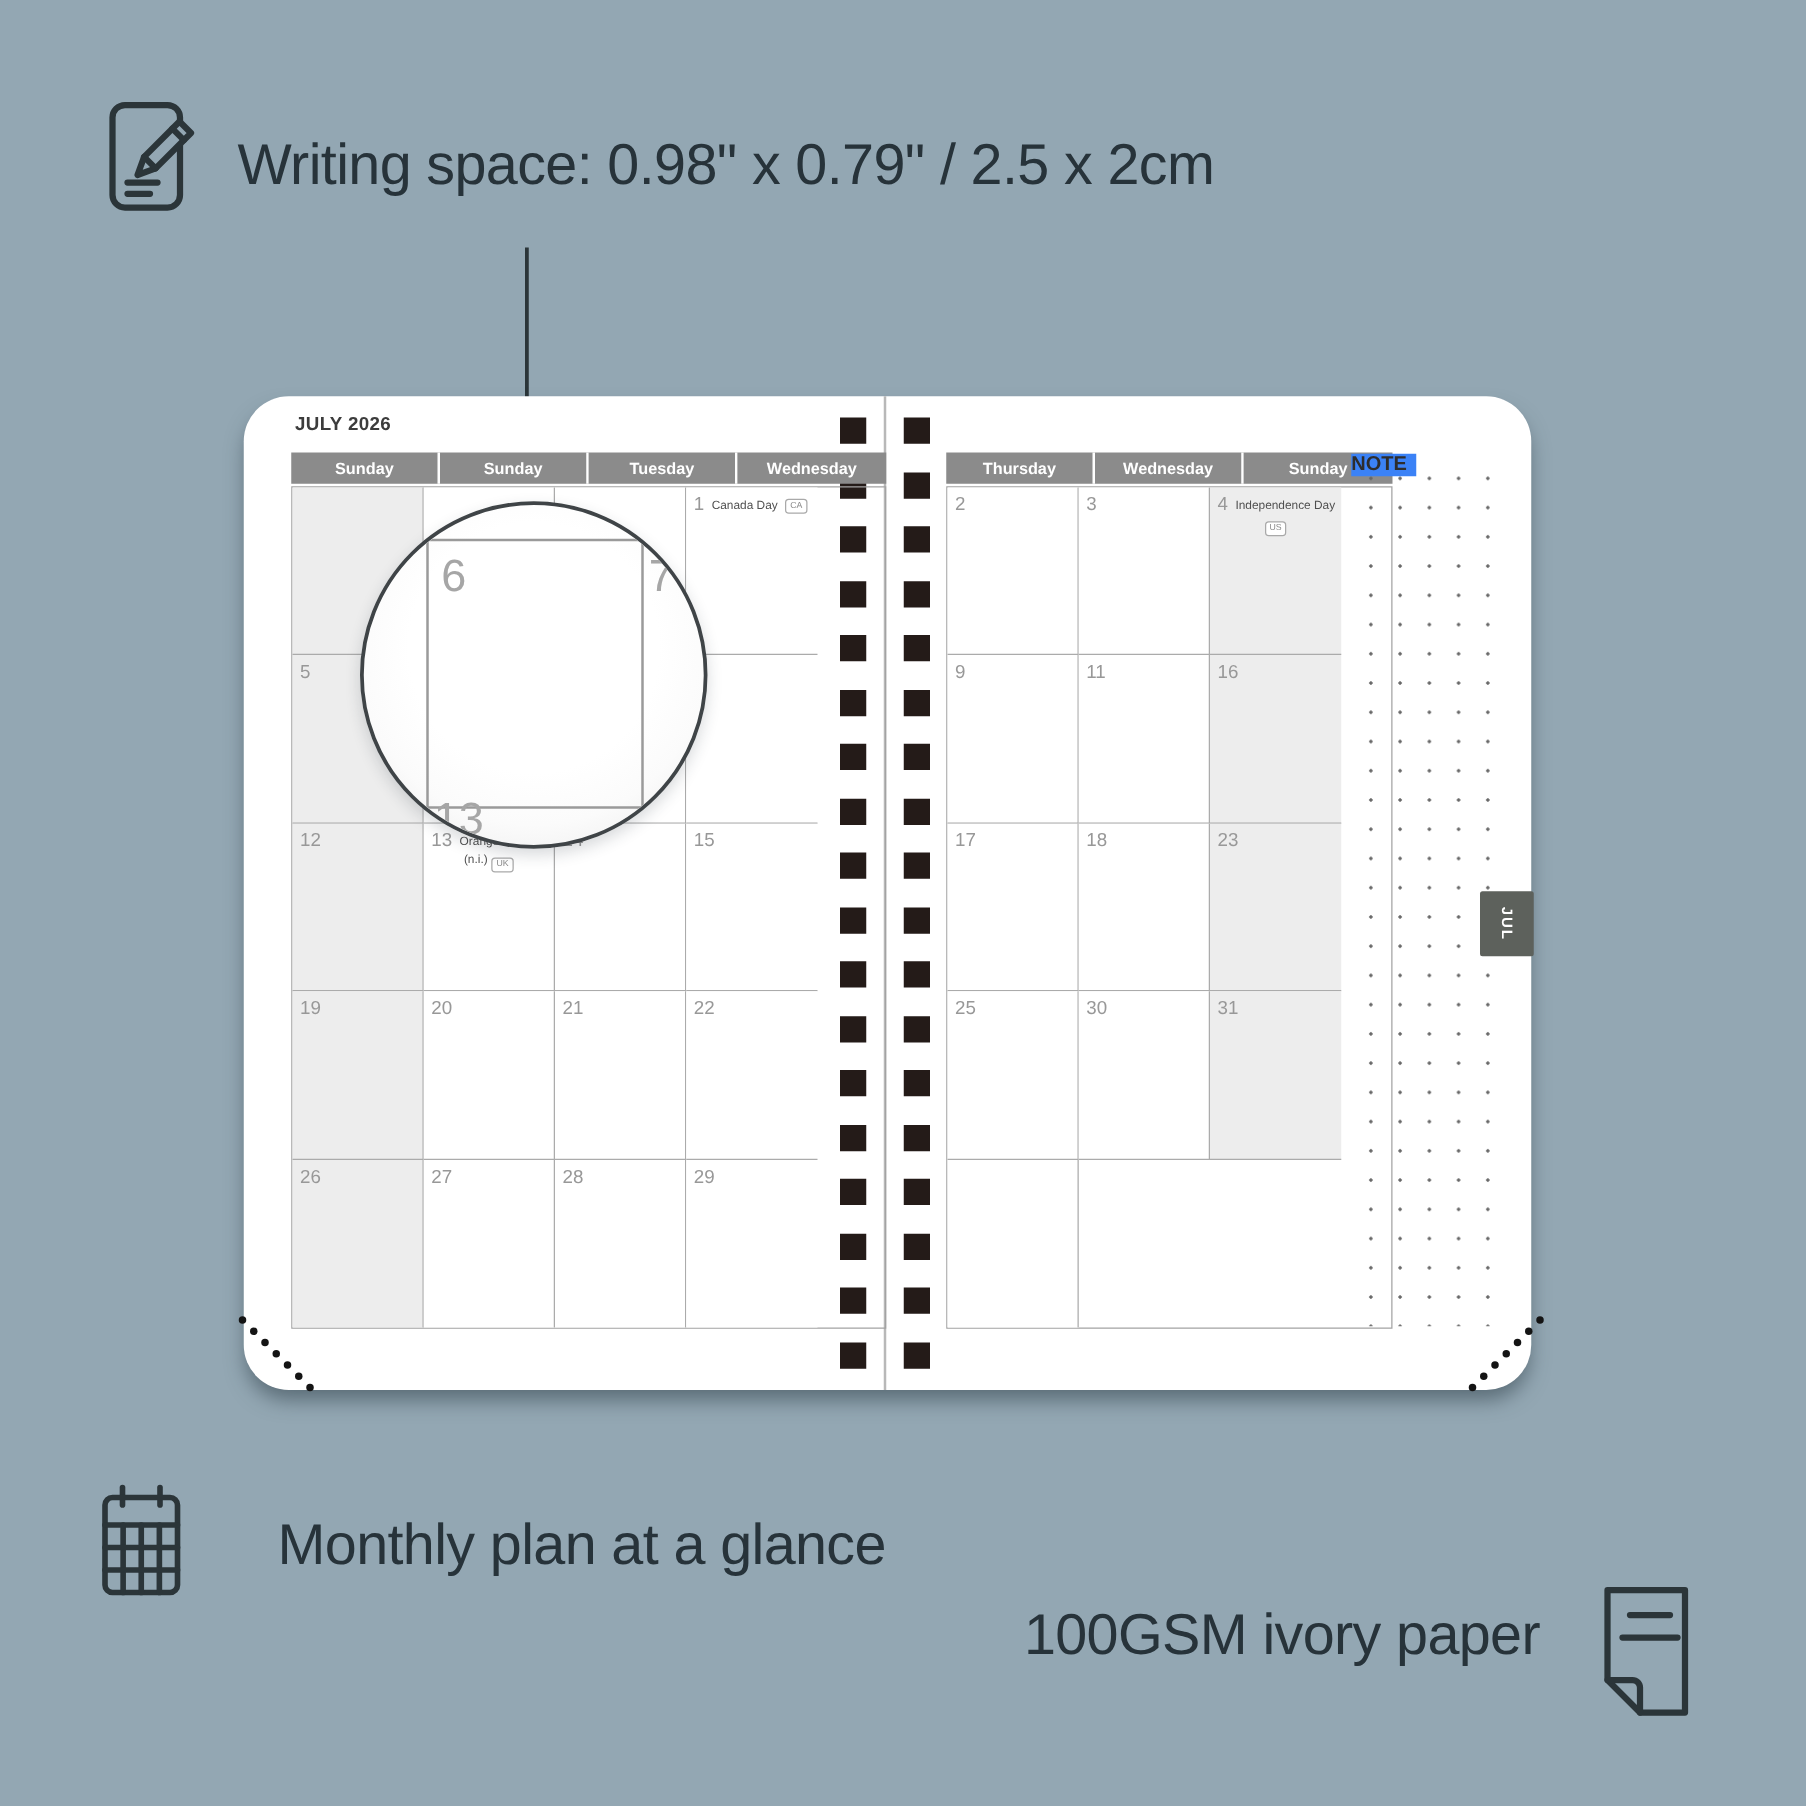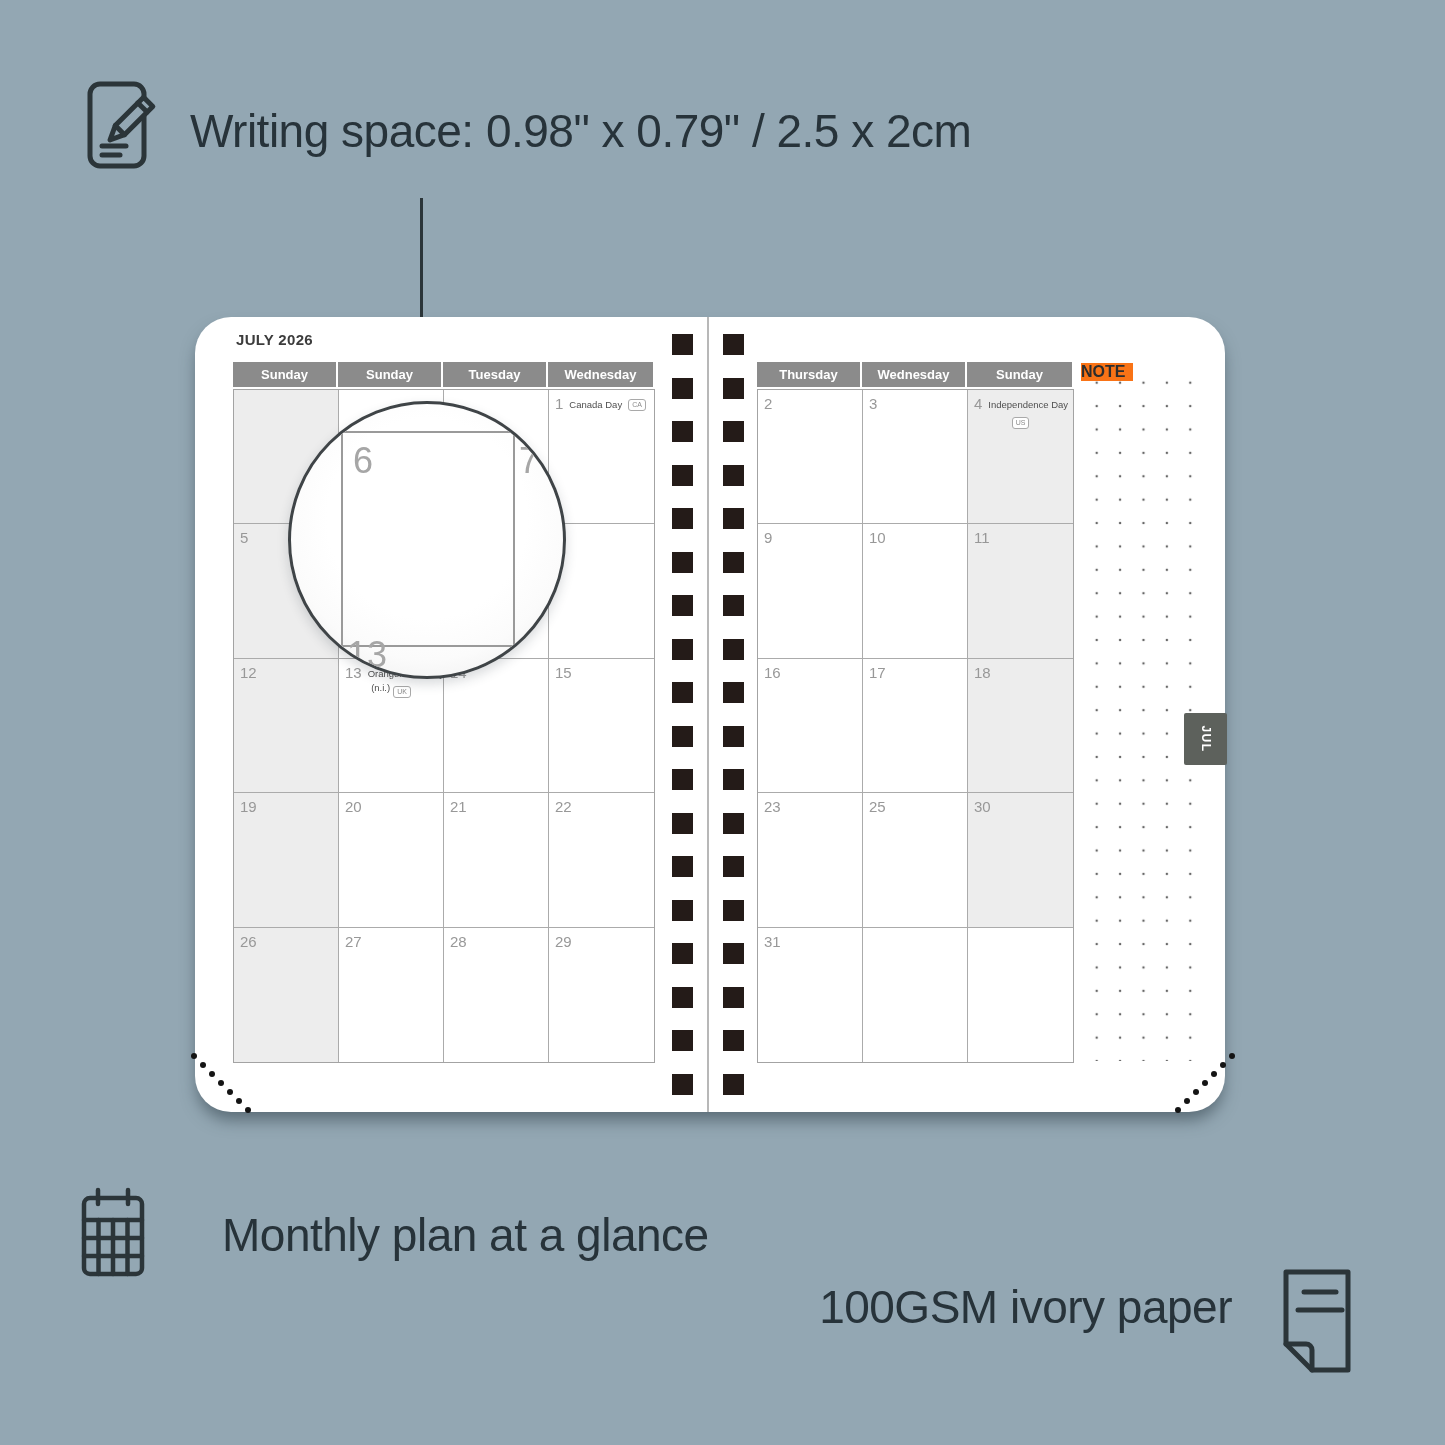--- a/index.html
+++ b/index.html
@@ -23,21 +23,21 @@
   .fold{position:absolute;left:512px;top:0;width:2px;height:795px;background:#b8b8b8;}
   .bind-col{position:absolute;top:0;width:21px;height:795px;}
   #bind-left{left:477px;} #bind-right{left:528px;}
   .bsq{position:absolute;left:0;width:21px;height:21px;background:#241b18;}
 
   .cal-title{position:absolute;left:41px;top:14px;font-size:15px;font-weight:bold;color:#3c3c3c;letter-spacing:.3px;}
 
   .cal{position:absolute;top:45px;}
   #cal-left{left:38px;} #cal-right{left:562px;}
   .hrow{display:flex;}
-  .hcell{width:105px;height:25px;background:#8b8b8b;color:#fff;font-weight:bold;font-size:13px;
+  .hcell{width:119px;height:25px;background:#8b8b8b;color:#fff;font-weight:bold;font-size:13px;
          display:flex;align-items:center;justify-content:center;box-sizing:border-box;border-right:2px solid #fff;}
   .hcell:last-child{border-right:none;}
   .grid{display:grid;grid-auto-rows:134.4px;border:1px solid #a3a3a3;margin-top:2px;}
   #grid-left{grid-template-columns:repeat(4,105px);}
   #grid-right{grid-template-columns:repeat(3,105px);}
   .gcell{border-right:1px solid #ababab;border-bottom:1px solid #ababab;box-sizing:border-box;
          padding:5px 6px;position:relative;background:#fff;overflow:hidden;}
   #grid-left .gcell:nth-child(4n){border-right:none;}
   #grid-left .gcell:nth-child(n+17){border-bottom:none;}
   #grid-left .gcell:nth-child(4n+1){background:#ededed;}
@@ -45,21 +45,21 @@
   #grid-right .gcell:nth-child(n+13){border-bottom:none;}
 
   .dnum{font-size:15px;color:#989898;}
   .hol-line{display:flex;align-items:flex-start;gap:6px;}
   .hol-name{font-size:9.5px;color:#4f4f4f;margin-top:4px;white-space:nowrap;}
   .badge{display:inline-block;border:1px solid #a9a9a9;border-radius:3px;font-size:7px;color:#8a8a8a;
          padding:0 3px;line-height:10px;margin-top:4px;background:#fff;}
   .hol-line2{margin-top:1px;display:flex;gap:3px;justify-content:center;font-size:9.5px;color:#4f4f4f;}
 
   .note-label{position:absolute;left:886px;top:46px;font-size:16px;font-weight:bold;color:#2d2d2d;
-              background:#f97316;padding-right:8px;z-index:2;}
+              background:#3b82f6;padding-right:8px;z-index:2;}
   .dotgrid{position:absolute;left:884px;top:50px;width:122px;height:694px;
            background-image:radial-gradient(circle,#676767 1.1px,transparent 1.6px);
            background-size:23.4px 23.4px;background-position:6px 4px;}
 
   .jul-tab{position:absolute;left:989px;top:396px;width:43px;height:52px;background:#5d615c;
            display:flex;align-items:center;justify-content:center;border-radius:2px;z-index:3;}
   .jul-tab span{transform:rotate(90deg);color:#fff;font-size:12px;font-weight:bold;letter-spacing:1.5px;}
 
   .corner-dots{position:absolute;width:62px;height:62px;z-index:4;}
   #cd-left{left:188px;top:1050px;}
@@ -200,21 +200,20 @@
         <div class="gcell">
           <div class="hol-line">
             <span class="dnum">4</span>
             <span class="hol-name">Independence Day</span>
           </div>
           <div class="hol-line2">
             <span class="badge">US</span>
           </div>
         </div>
         <div class="gcell"><span class="dnum">9</span></div>
-        <div class="gcell"><span class="dnum">10</span></div>
         <div class="gcell"><span class="dnum">11</span></div>
         <div class="gcell"><span class="dnum">16</span></div>
         <div class="gcell"><span class="dnum">17</span></div>
         <div class="gcell"><span class="dnum">18</span></div>
         <div class="gcell"><span class="dnum">23</span></div>
         <div class="gcell"><span class="dnum">25</span></div>
         <div class="gcell"><span class="dnum">30</span></div>
         <div class="gcell"><span class="dnum">31</span></div>
         <div class="gcell"><span class="dnum"></span></div>
       </div>

